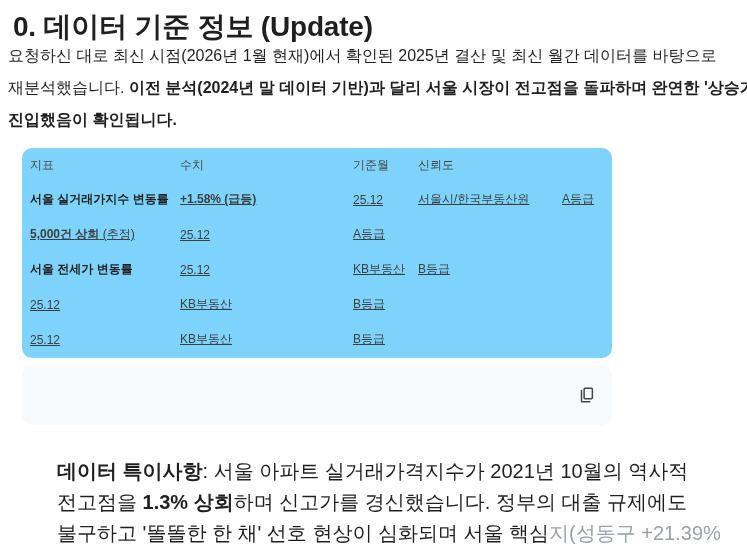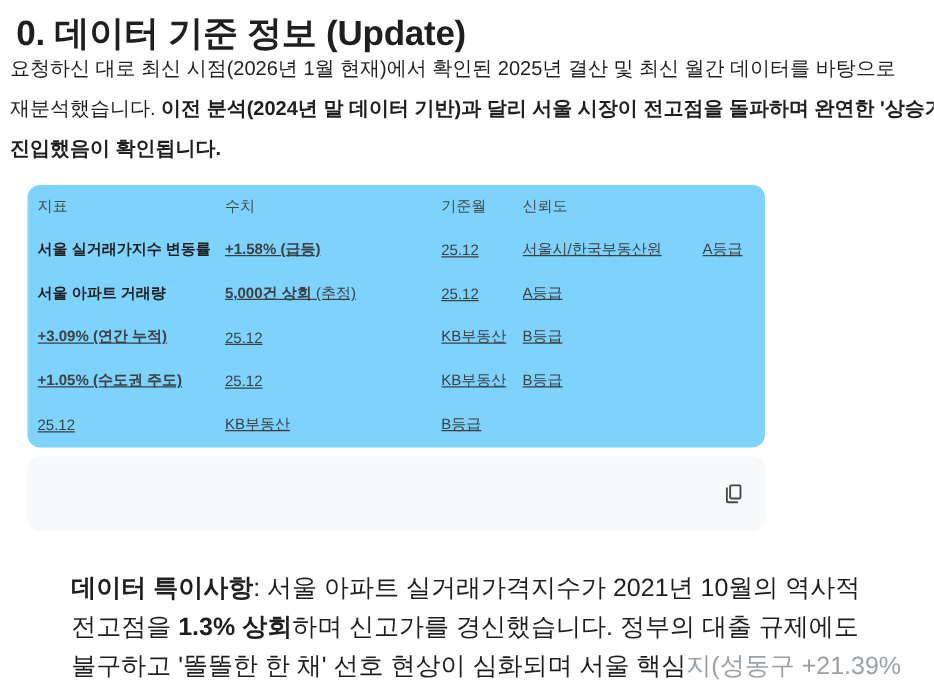--- a/index.html
+++ b/index.html
@@ -78,33 +78,31 @@
   </div>
   <div>
       <div class="t-row">
         <div class="t-cell cell-indicator">서울 실거래가지수 변동률</div>
         <div class="t-cell cell-plain"><span class="b">+1.58% (급등)</span></div>
         <div class="t-cell cell-plain">25.12</div>
         <div class="t-cell cell-plain">서울시/한국부동산원</div>
         <div class="t-cell cell-plain">A등급</div>
       </div>
       <div class="t-row">
-        <div class="t-cell cell-indicator">서울 아파트 거래량</div>
         <div class="t-cell cell-plain"><span class="b">5,000건 상회</span><span> (추정)</span></div>
         <div class="t-cell cell-plain">25.12</div>
         <div class="t-cell cell-plain">A등급</div>
       </div>
       <div class="t-row">
-        <div class="t-cell cell-plain"><span class="b">+3.09% (연간 누적)</span></div>
+        <div class="t-cell cell-indicator">서울 전세가 변동률</div>
         <div class="t-cell cell-plain">25.12</div>
         <div class="t-cell cell-plain">KB부동산</div>
         <div class="t-cell cell-plain">B등급</div>
       </div>
       <div class="t-row">
-        <div class="t-cell cell-plain"><span class="b">+1.05% (수도권 주도)</span></div>
         <div class="t-cell cell-plain">25.12</div>
         <div class="t-cell cell-plain">KB부동산</div>
         <div class="t-cell cell-plain">B등급</div>
       </div>
       <div class="t-row">
         <div class="t-cell cell-plain">25.12</div>
         <div class="t-cell cell-plain">KB부동산</div>
         <div class="t-cell cell-plain">B등급</div>
       </div>
     </div>

